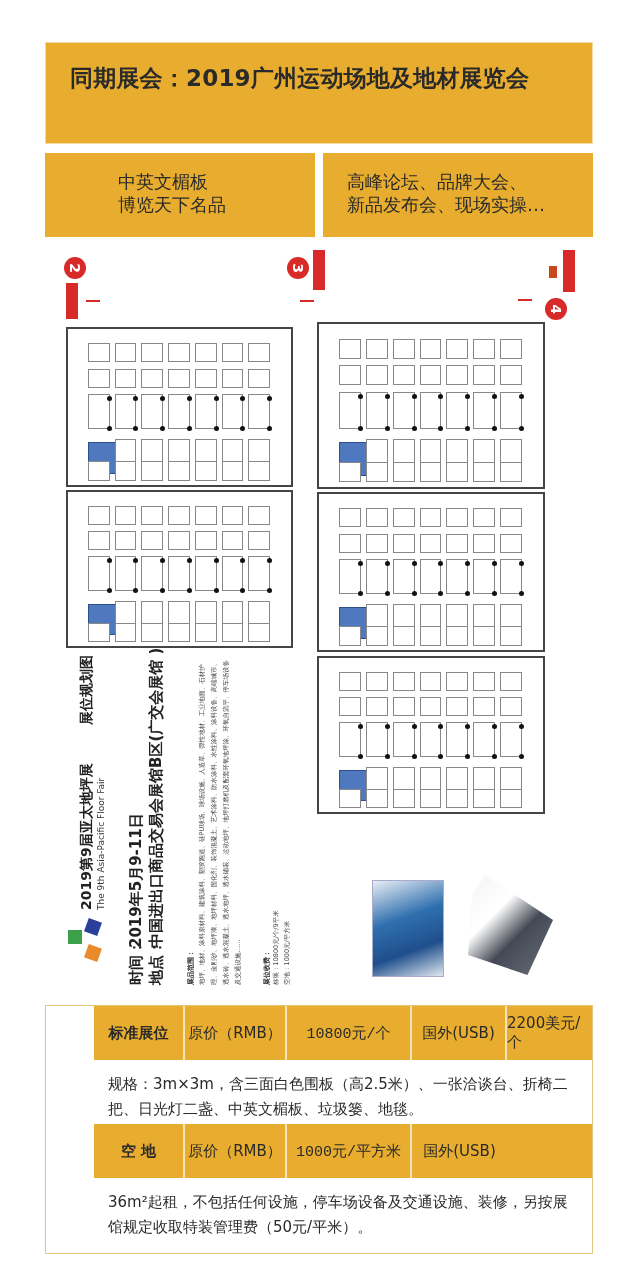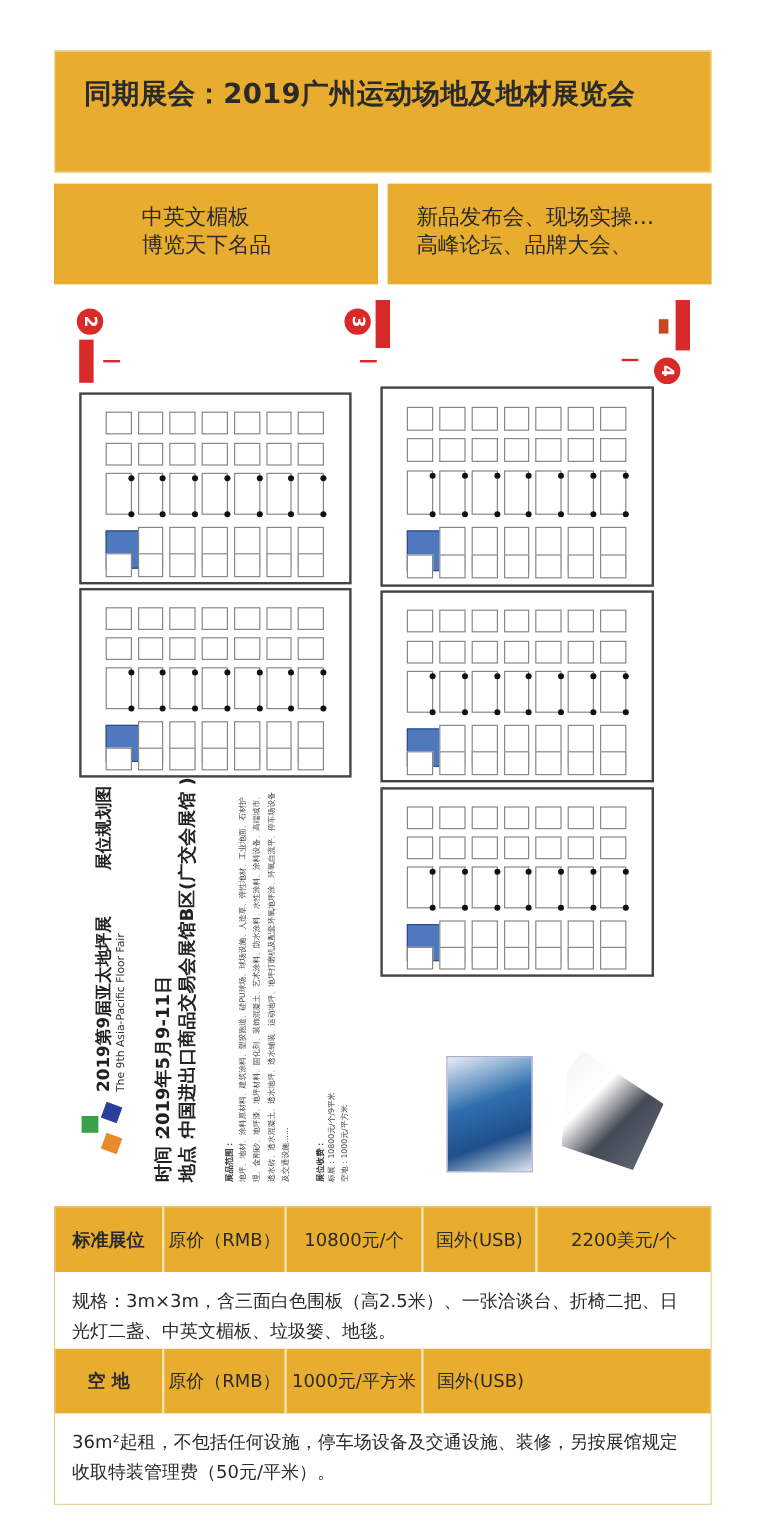--- a/index.html
+++ b/index.html
@@ -26,28 +26,28 @@
 
   .rot-text { position:absolute; transform-origin:left top; transform:rotate(-90deg); white-space:nowrap; }
   .logo { position:absolute; left:68px; top:918px; width:38px; height:50px; }
   .logo .g { position:absolute; left:0; top:12px; width:14px; height:14px; background:#3aa04a; }
   .logo .b { position:absolute; left:18px; top:2px; width:14px; height:14px; background:#2a3f9a; transform:rotate(20deg); }
   .logo .o { position:absolute; left:18px; top:28px; width:14px; height:14px; background:#e98b2a; transform:rotate(20deg); }
 
   .booth-img { position:absolute; }
 
   
-  .table { position:absolute; left:45px; top:1005px; width:548px; border:1px solid #e2c77a; box-sizing:border-box; }
+  .table { position:absolute; left:45px; top:1005px; width:548px; border:1px solid #e2c77a; box-sizing:border-box;padding-left:48px; }
   .row-h { display:flex; height:54px; }
   .row-h .cell { display:flex; align-items:center; justify-content:center; font-size:15px; color:#2a2a2a;
                  border-right:2px solid #f6e4b6; box-sizing:border-box; }
   .row-h .cell:last-child { border-right:none; }
   .c1 { width:91px; font-weight:bold; }
   .c2 { width:102px; }
-  .c3 { width:114px; }
+  .c3 { width:125px;font-family:Liberation Mono, monospace; }
   .c4 { width:95px; }
   .c5 { flex:1; }
   .row-d { background:#fff; padding:12px 14px 10px 14px; font-size:15px; line-height:25px; color:#2a2a2a; box-sizing:border-box; }
   .row-d.r1 { height:64px; }
   .row-d.r2 { height:75px; }
 </style>
 </head>
 <body>
 
 <div class="banner gold">
@@ -55,22 +55,22 @@
 </div>
 
 <div class="subbox left gold">
   <div class="txt">
     <div>中英文楣板</div>
     <div>博览天下名品</div>
   </div>
 </div>
 <div class="subbox right gold">
   <div class="txt">
+    <div>高峰论坛、品牌大会、</div>
     <div>新品发布会、现场实操…</div>
-    <div>高峰论坛、品牌大会、</div>
   </div>
 </div>
 
 <div>
 
   <div class="marker" style="left:64px;top:257px;">2</div>
   <div class="tag" style="left:66px;top:283px;height:32px;width:10px;"></div>
   <div class="arrow" style="left:86px;top:300px;"></div>
 
   <div class="marker" style="left:287px;top:257px;">3</div>

